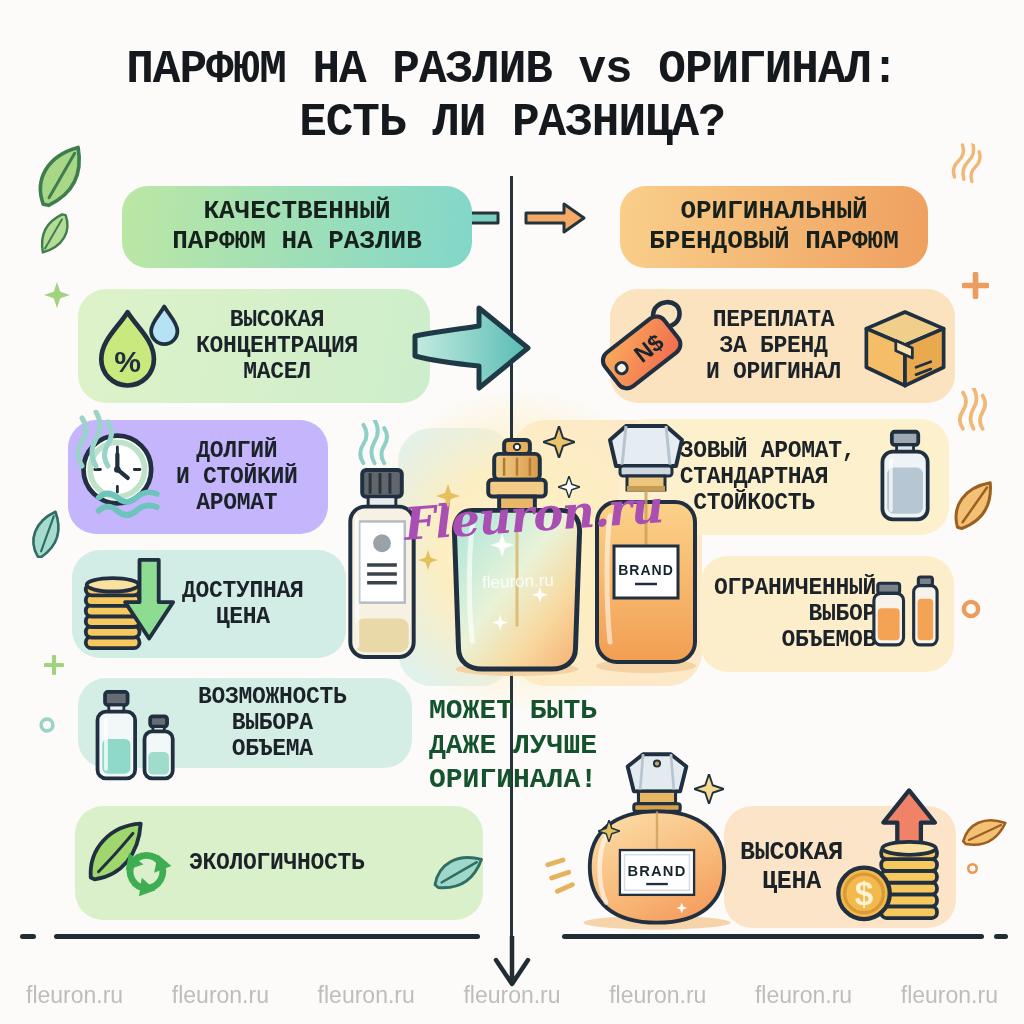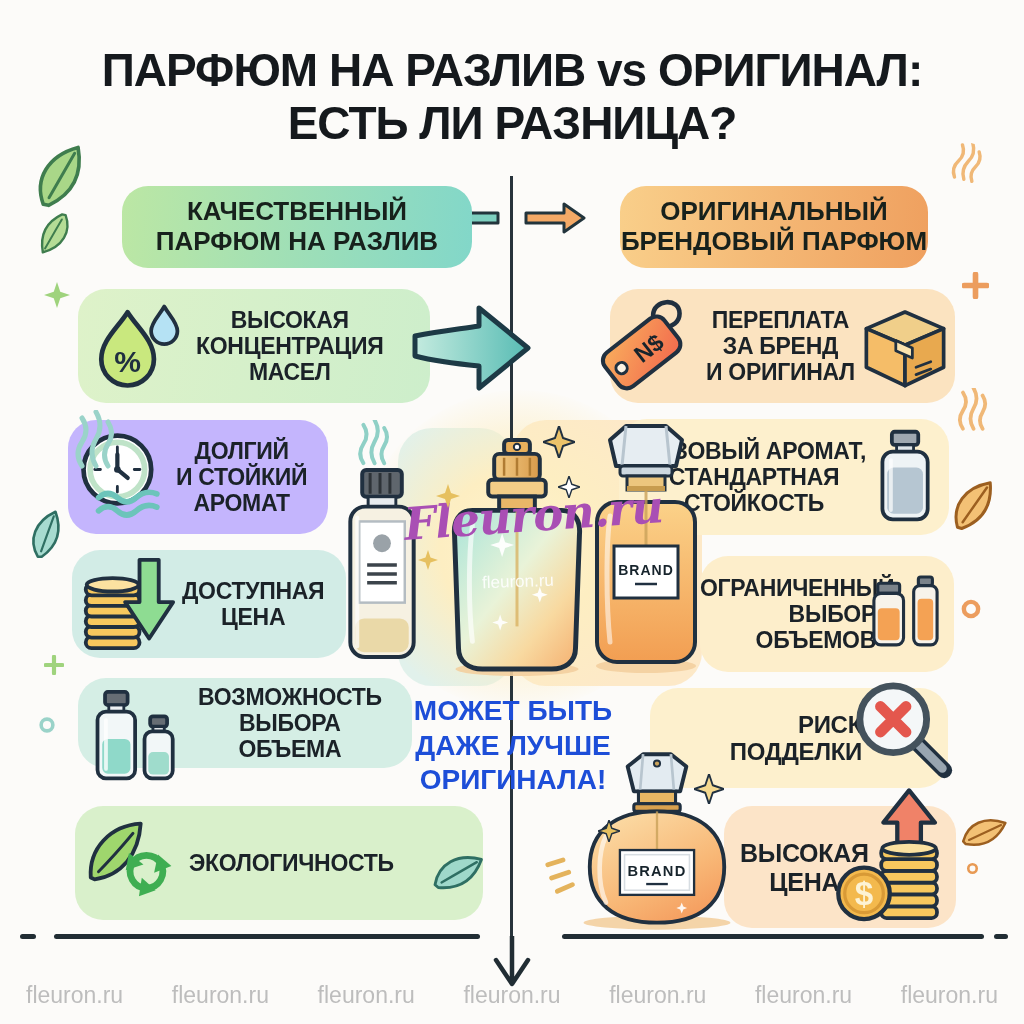--- a/index.html
+++ b/index.html
@@ -1,31 +1,31 @@
 <!DOCTYPE html>
 <html><head>
 <meta charset="utf-8">
 <style>
   html,body{margin:0;padding:0;background:#f7f6f4;}
   #canvas{position:relative;width:1024px;height:1024px;background:#fcfbf9;overflow:hidden;
           font-family:"Liberation Sans",sans-serif;color:#1b2228;}
   .abs{position:absolute;}
-  .pre{white-space:pre-line;}
+  .pre{white-space:pre-line;font-family:Liberation Mono, monospace;}
   #title{left:0;top:44px;width:1024px;text-align:center;font-size:46px;font-weight:bold;
          letter-spacing:-1px;line-height:1.16;color:#15191d;}
   .colhdr{border-radius:26px;display:flex;align-items:center;justify-content:center;
           text-align:center;font-size:26px;font-weight:bold;line-height:1.15;color:#17211c;margin-left:27px;}
   .card{border-radius:28px;}
   .card svg,.card .ctext{position:absolute;}
   .ctext{font-weight:bold;line-height:1.14;letter-spacing:-0.3px;color:#1b2228;text-align:center;}
   .vmid{top:50%;transform:translateY(-50%);}
   #divider{left:510px;top:176px;width:3px;height:780px;background:#27333b;}
   .bline{background:#212d34;height:5px;border-radius:3px;}
   #note{left:404px;top:694px;width:218px;text-align:center;font-size:28px;font-weight:bold;
-        line-height:1.24;color:#1d4ed8;}
+        line-height:1.24;color:#14532d;}
   #script-wm{left:404px;top:490px;width:230px;text-align:center;font-size:45px;font-weight:bold;
              font-style:italic;color:#a94fb4;transform:rotate(-4deg);letter-spacing:-1px;
              font-family:"DejaVu Serif",serif;}
   #bottle-wm{left:458px;top:572px;width:120px;text-align:center;font-size:17px;
              color:rgba(255,255,255,.88);transform:rotate(-2deg);}
   #footer{left:0;top:982px;width:1024px;display:flex;justify-content:space-between;
           padding:0 26px;box-sizing:border-box;font-size:23px;color:#bdbdbd;}
   .glow{border-radius:50%;background:radial-gradient(circle,#fff3cd 0%,#fdeec2 35%,rgba(253,238,194,0) 72%);}
   .softfield{border-radius:34px;}
   .deco{position:absolute;}
@@ -224,30 +224,20 @@
     <svg style="right:6px;top:16px" width="78" height="88" viewBox="0 0 100 100">
       <rect x="10" y="8" width="28" height="13" rx="3" fill="#7b838a" stroke="#203040" stroke-width="4"></rect>
       <rect x="5" y="21" width="38" height="66" rx="9" fill="#f7f3ea" stroke="#203040" stroke-width="4"></rect>
       <rect x="10" y="40" width="28" height="41" rx="5" fill="#f4a254"></rect>
       <rect x="62" y="0" width="18" height="11" rx="3" fill="#7b838a" stroke="#203040" stroke-width="4"></rect>
       <rect x="56" y="11" width="30" height="76" rx="8" fill="#f7f3ea" stroke="#203040" stroke-width="4"></rect>
       <rect x="61" y="28" width="20" height="53" rx="5" fill="#f4a254"></rect>
     </svg>
   </div>
 
-  <div class="abs card" style="left:650px;top:688px;width:298px;height:100px;background:#fdf0cd">
-    <div class="ctext pre vmid" style="left:0;width:212px;text-align:right;font-size:24px">РИСК
-ПОДДЕЛКИ</div>
-    <svg style="right:-12px;top:-10px" width="108" height="108" viewBox="0 0 110 110">
-      <line x1="64" y1="64" x2="94" y2="94" stroke="#203040" stroke-width="16" stroke-linecap="round"></line>
-      <line x1="64" y1="64" x2="92" y2="92" stroke="#98a5b0" stroke-width="9" stroke-linecap="round"></line>
-      <circle cx="42" cy="42" r="34" fill="#f4f7f8" stroke="#44525c" stroke-width="7"></circle>
-      <path d="M29 29 L55 55 M55 29 L29 55" stroke="#e4574d" stroke-width="11" stroke-linecap="round"></path>
-    </svg>
-  </div>
 
   <div class="abs card" style="left:724px;top:806px;width:232px;height:122px;background:#fce4c8">
     <div class="ctext pre vmid" style="left:16px;font-size:25px">ВЫСОКАЯ
 ЦЕНА</div>
     <svg style="right:4px;top:-18px" width="118" height="140" viewBox="0 0 110 130">
       <polygon points="70,2 94,32 81,32 81,56 59,56 59,32 46,32" fill="#f08268" stroke="#203040" stroke-width="4" stroke-linejoin="round"></polygon>
       <g fill="#f7c85e" stroke="#203040" stroke-width="3.5">
         <rect x="44" y="110" width="52" height="11" rx="5"></rect>
           <rect x="44" y="99" width="52" height="11" rx="5"></rect>
         <rect x="44" y="88" width="52" height="11" rx="5"></rect>

